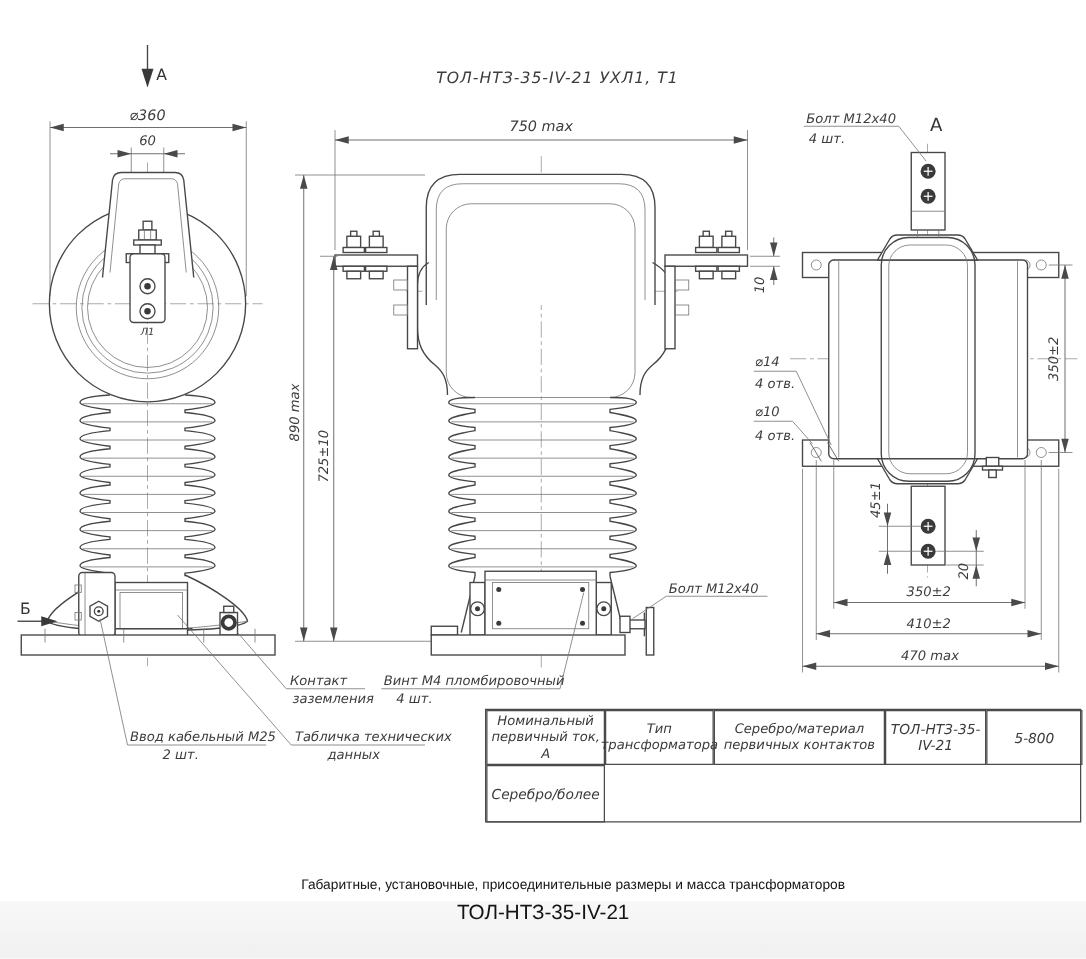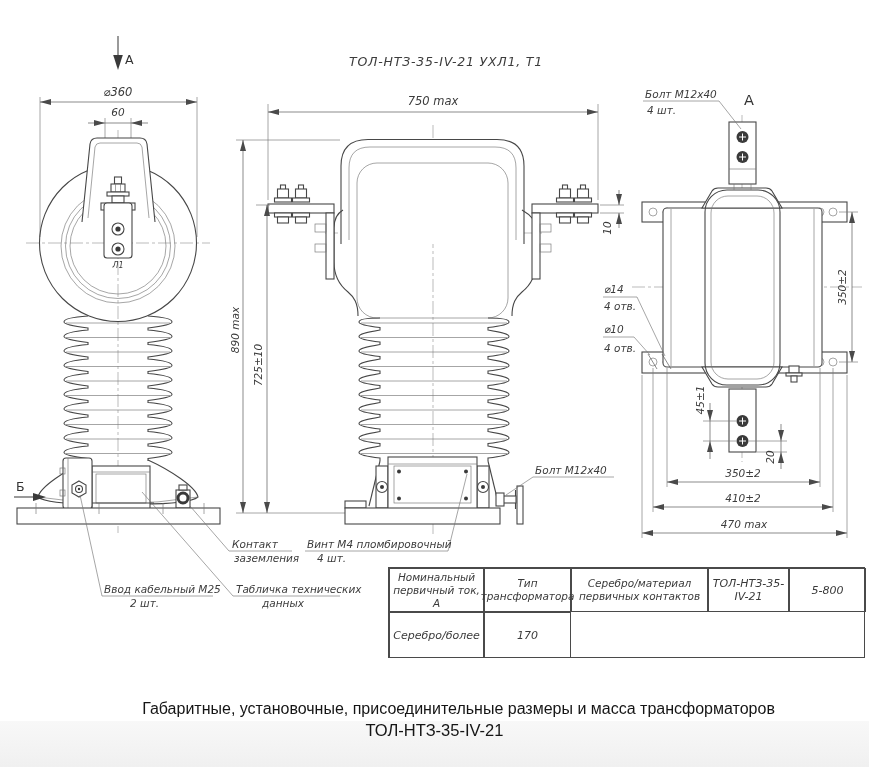--- a/index.html
+++ b/index.html
@@ -17,21 +17,21 @@
       border:1.4px solid #4a4a4a;box-sizing:border-box;color:#3a3a3a;}
   .spec-cell{border:0.8px solid #4a4a4a;display:flex;flex-direction:column;align-items:center;
       justify-content:center;text-align:center;font:italic 10.5px "DejaVu Sans",sans-serif;
       line-height:13px;box-sizing:border-box;padding:1px 2px;}
   .spec-val{font:italic 11px "DejaVu Sans",sans-serif;}
   
   .footer-band{position:absolute;left:0;top:721px;width:869px;height:46px;
       background:linear-gradient(#f8f8f8,#f0f0f0);}
   .caption{position:absolute;left:0;top:698px;width:869px;text-align:center;color:#151515;
       font-family:"Liberation Sans",sans-serif;}
-  .caption .l1{font-size:16px;line-height:21px;padding-left:48px;}
+  .caption .l1{font-size:11px;line-height:21px;padding-left:48px;}
   .caption .l2{font-size:16.5px;line-height:22px;position:relative;}
 </style>
 </head>
 <body>
 
 <div class="page">
 
 <svg width="869" height="695" viewBox="0 0 869 695">
   <defs>
     <marker id="ar" viewBox="0 0 12 8" markerWidth="12" markerHeight="8" refX="11.5" refY="4" orient="auto-start-reverse" markerUnits="userSpaceOnUse">
@@ -480,21 +480,20 @@
     <div>Тип</div>
     <div>трансформатора</div>
   </div>
   <div class="spec-cell">
     <div>Серебро/материал</div>
     <div>первичных контактов</div>
   </div>
   <div class="spec-cell spec-val">ТОЛ-НТЗ-35-IV-21</div>
   <div class="spec-cell spec-val">5-800</div>
   <div class="spec-cell spec-val">Серебро/более</div>
-  <div class="spec-cell spec-val">170</div>
 </div>
 
 
 <div class="footer-band"></div>
 <div class="caption">
   <div class="l1">Габаритные, установочные, присоединительные размеры и масса трансформаторов</div>
   <div class="l2">ТОЛ-НТЗ-35-IV-21</div>
 </div>
 
 </div>

